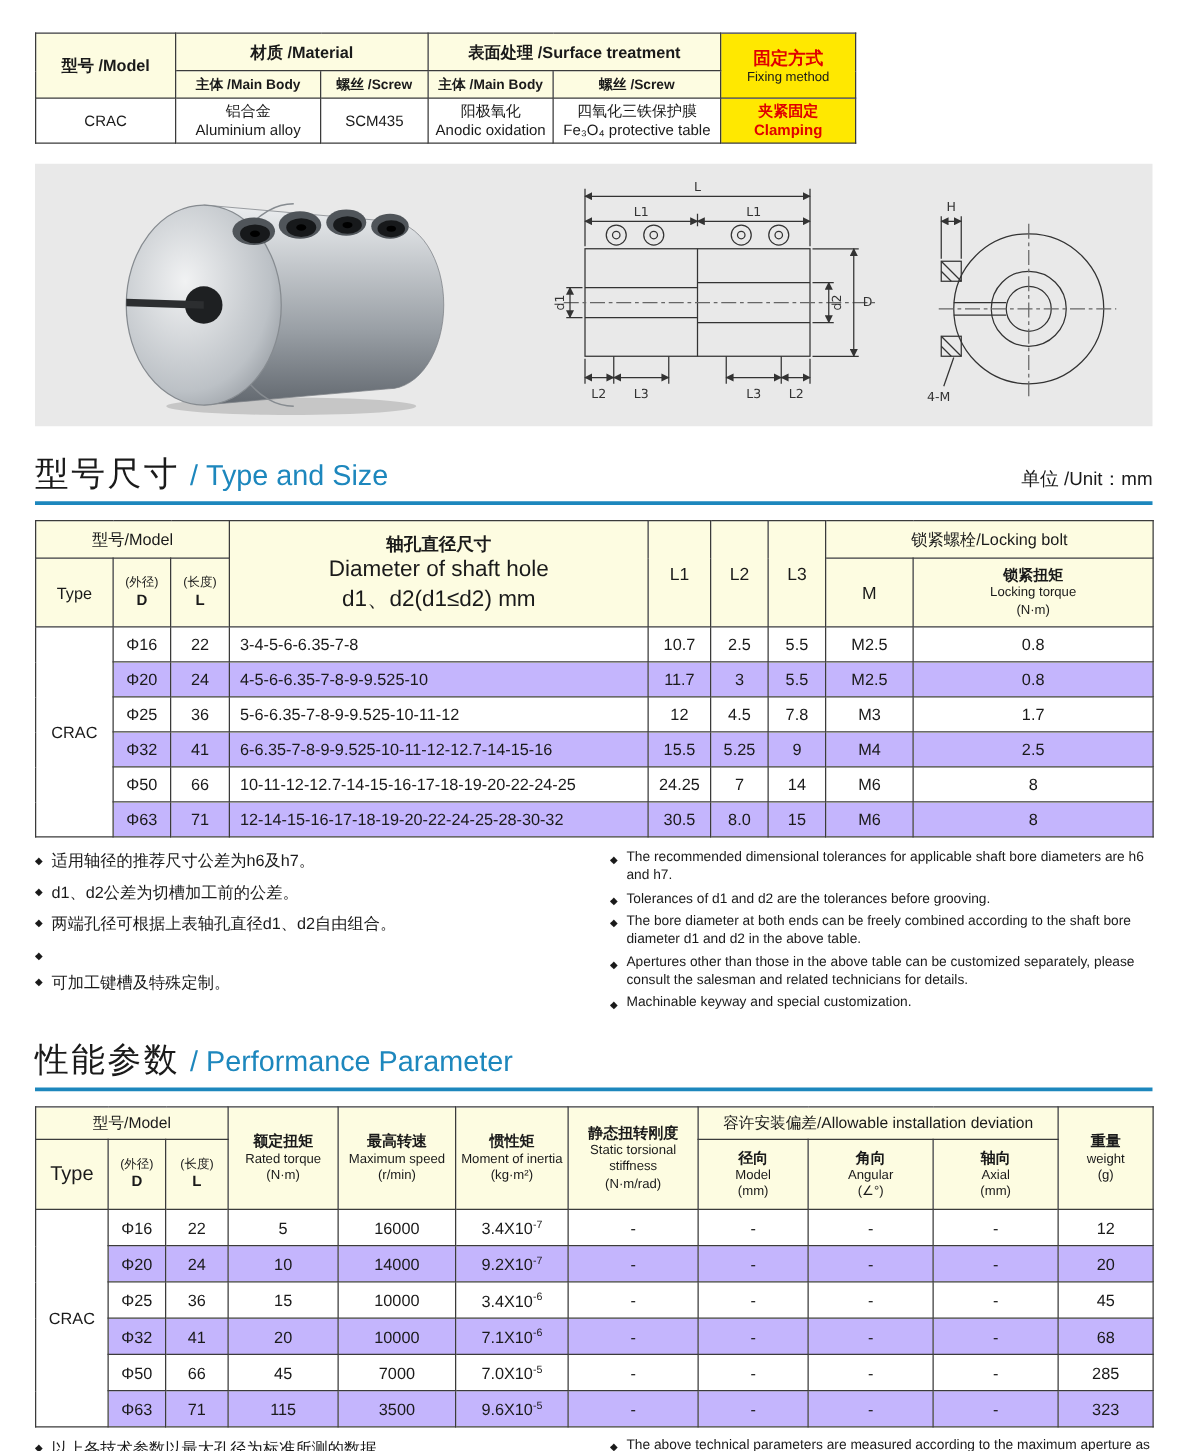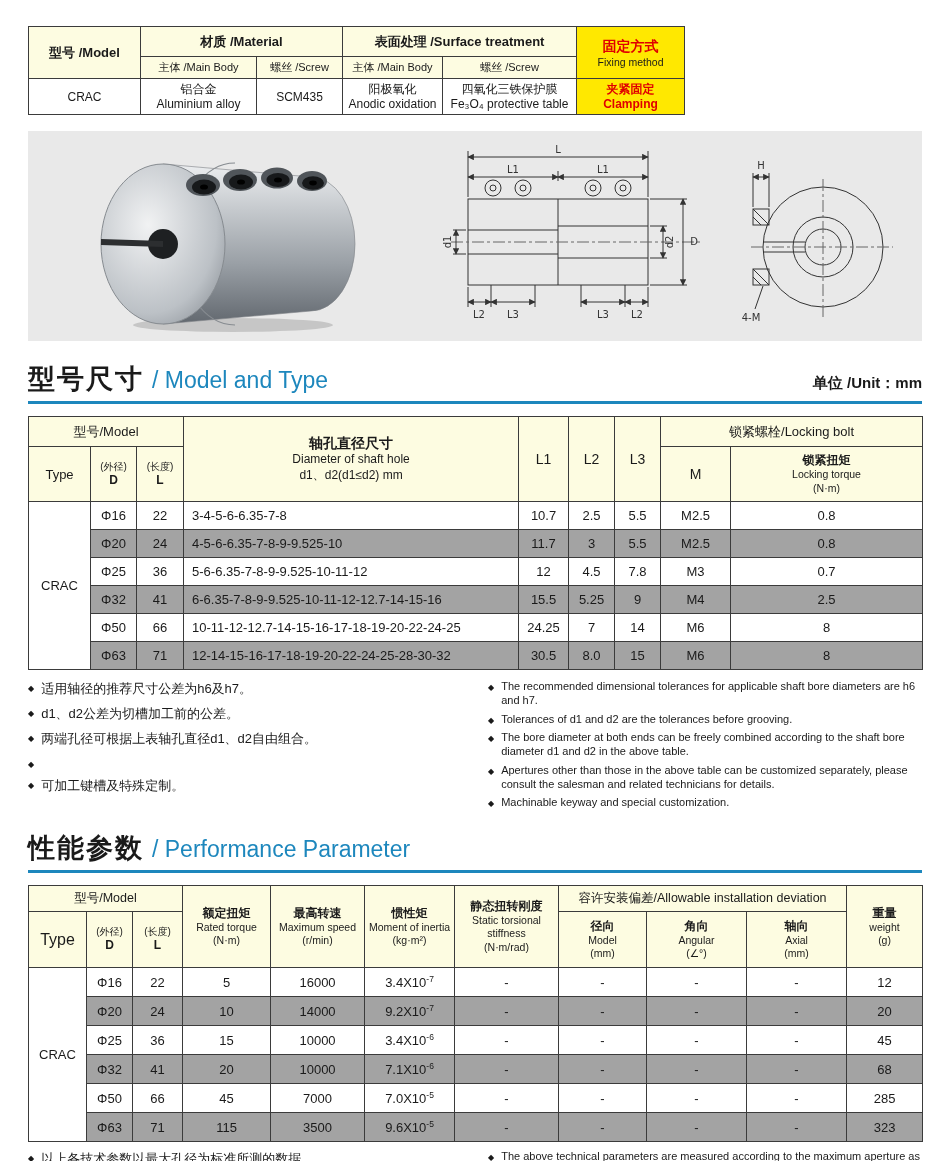--- a/index.html
+++ b/index.html
@@ -6,51 +6,51 @@
 html,body{width:950px;background:#fff}
 body{height:1161px;overflow:hidden;font-family:"Liberation Sans","DejaVu Sans",sans-serif;color:#1a1a1a}
 .inner{padding:26px 28px 0}
 table{border-collapse:collapse;table-layout:fixed}
 th,td{border:1px solid #3b3b3b;text-align:center;vertical-align:middle;overflow:hidden}
 .b{font-weight:bold}
 
 .top-table{width:656px;font-size:12px}
 .top-table th{background:#fdfce1}
 .top-table .hr1 th{height:30px;font-size:13px;font-weight:bold}
-.top-table .hr2 th{height:22px;font-size:11px;font-weight:normal}
+.top-table .hr2 th{height:22px;font-size:11px;font-weight:bold}
 .top-table .data td{height:36px;font-size:12px;background:#fff}
 .top-table .data td div{line-height:1.25}
 .fixing-head{background:#ffe800 !important}
 .fixing-head .fz{color:#e00000;font-size:14px;font-weight:bold}
 .fixing-head .fe{color:#1a1a1a;font-size:10.5px;font-weight:normal}
 .fixing-val{background:#ffe800 !important}
 .fixing-val div{color:#e00000;font-weight:bold}
 
 .image-strip{position:relative;margin-top:16px;width:894px;height:210px;background:#e9e9e9}
 .photo{position:absolute;left:55px;top:8px}
 .draw-mid{position:absolute;left:415px;top:6px}
 .draw-side{position:absolute;left:695px;top:8px}
 
 .section-head{position:relative;margin-top:20px;border-bottom:3px solid #1d87bd;padding-bottom:4px;width:894px}
-.section-head .zh{font-size:27px;font-weight:bold;letter-spacing:2px}
+.section-head .zh{font-size:27px;font-weight:normal;letter-spacing:2px}
 .section-head .en{font-size:23px;color:#1d87bd;margin-left:8px}
-.section-head .unit{position:absolute;right:0;bottom:8px;font-size:15px;font-weight:bold}
+.section-head .unit{position:absolute;right:0;bottom:8px;font-size:15px;font-weight:normal}
 
 .size-table{width:894px;font-size:13px;margin-top:12px}
 .size-table th{background:#fdfce1;font-weight:normal}
 .size-table .hr1 th{height:30px}
 .size-table .hr2 th{height:55px}
 .size-table td{height:28px;font-size:13px}
-tr.alt td{background:#a3a3a3}
+tr.alt td{background:#c4b5fd}
 .holes{text-align:left;padding-left:8px;font-size:12.5px}
 .typec{font-size:14px;background:#fff !important}
 .f14{font-size:14px;font-weight:bold}
 .hp{font-size:10px;line-height:1.2}
 .hz{font-size:12px;font-weight:bold;line-height:1.25}
-.hm{font-size:12px;line-height:1.3}
+.hm{font-size:18px;line-height:1.3}
 .he{font-size:10.5px;line-height:1.25}
 .hole-h .hz{font-size:14px}
 
 .notes{display:flex;margin-top:10px;width:894px}
 .notes .col-zh{width:460px;padding-right:16px}
 .notes .col-en{flex:1}
 .note{display:flex;margin-bottom:7px}
 .note .bu{font-size:8px;margin-right:7px;padding-top:3px}
 .col-zh .note{font-size:13px;line-height:1.4}
 .col-en .note{font-size:11px;line-height:1.25;margin-bottom:5px}
@@ -242,21 +242,21 @@
         <line x1="32" y1="170" x2="40" y2="147"></line>
       </g>
       <g fill="#333" font-size="10" text-anchor="middle">
         <text x="38" y="30">H</text>
         <text x="28" y="182">4-M</text>
       </g>
     </svg>
   </div>
 
   <div class="section-head">
-    <span class="zh">型号尺寸</span><span class="en">/ Model and Type</span>
+    <span class="zh">型号尺寸</span><span class="en">/ Type and Size</span>
     <span class="unit">单位 /Unit：mm</span>
   </div>
 
   <table class="size-table">
     <colgroup>
         <col style="width:62px">
         <col style="width:46px">
         <col style="width:47px">
         <col style="width:335px">
         <col style="width:50px">
@@ -319,21 +319,21 @@
         <td>0.8</td>
       </tr>
       <tr>
         <td>Φ25</td>
         <td>36</td>
         <td class="holes">5-6-6.35-7-8-9-9.525-10-11-12</td>
         <td>12</td>
         <td>4.5</td>
         <td>7.8</td>
         <td>M3</td>
-        <td>0.7</td>
+        <td>1.7</td>
       </tr>
       <tr class="alt">
         <td>Φ32</td>
         <td>41</td>
         <td class="holes">6-6.35-7-8-9-9.525-10-11-12-12.7-14-15-16</td>
         <td>15.5</td>
         <td>5.25</td>
         <td>9</td>
         <td>M4</td>
         <td>2.5</td>

